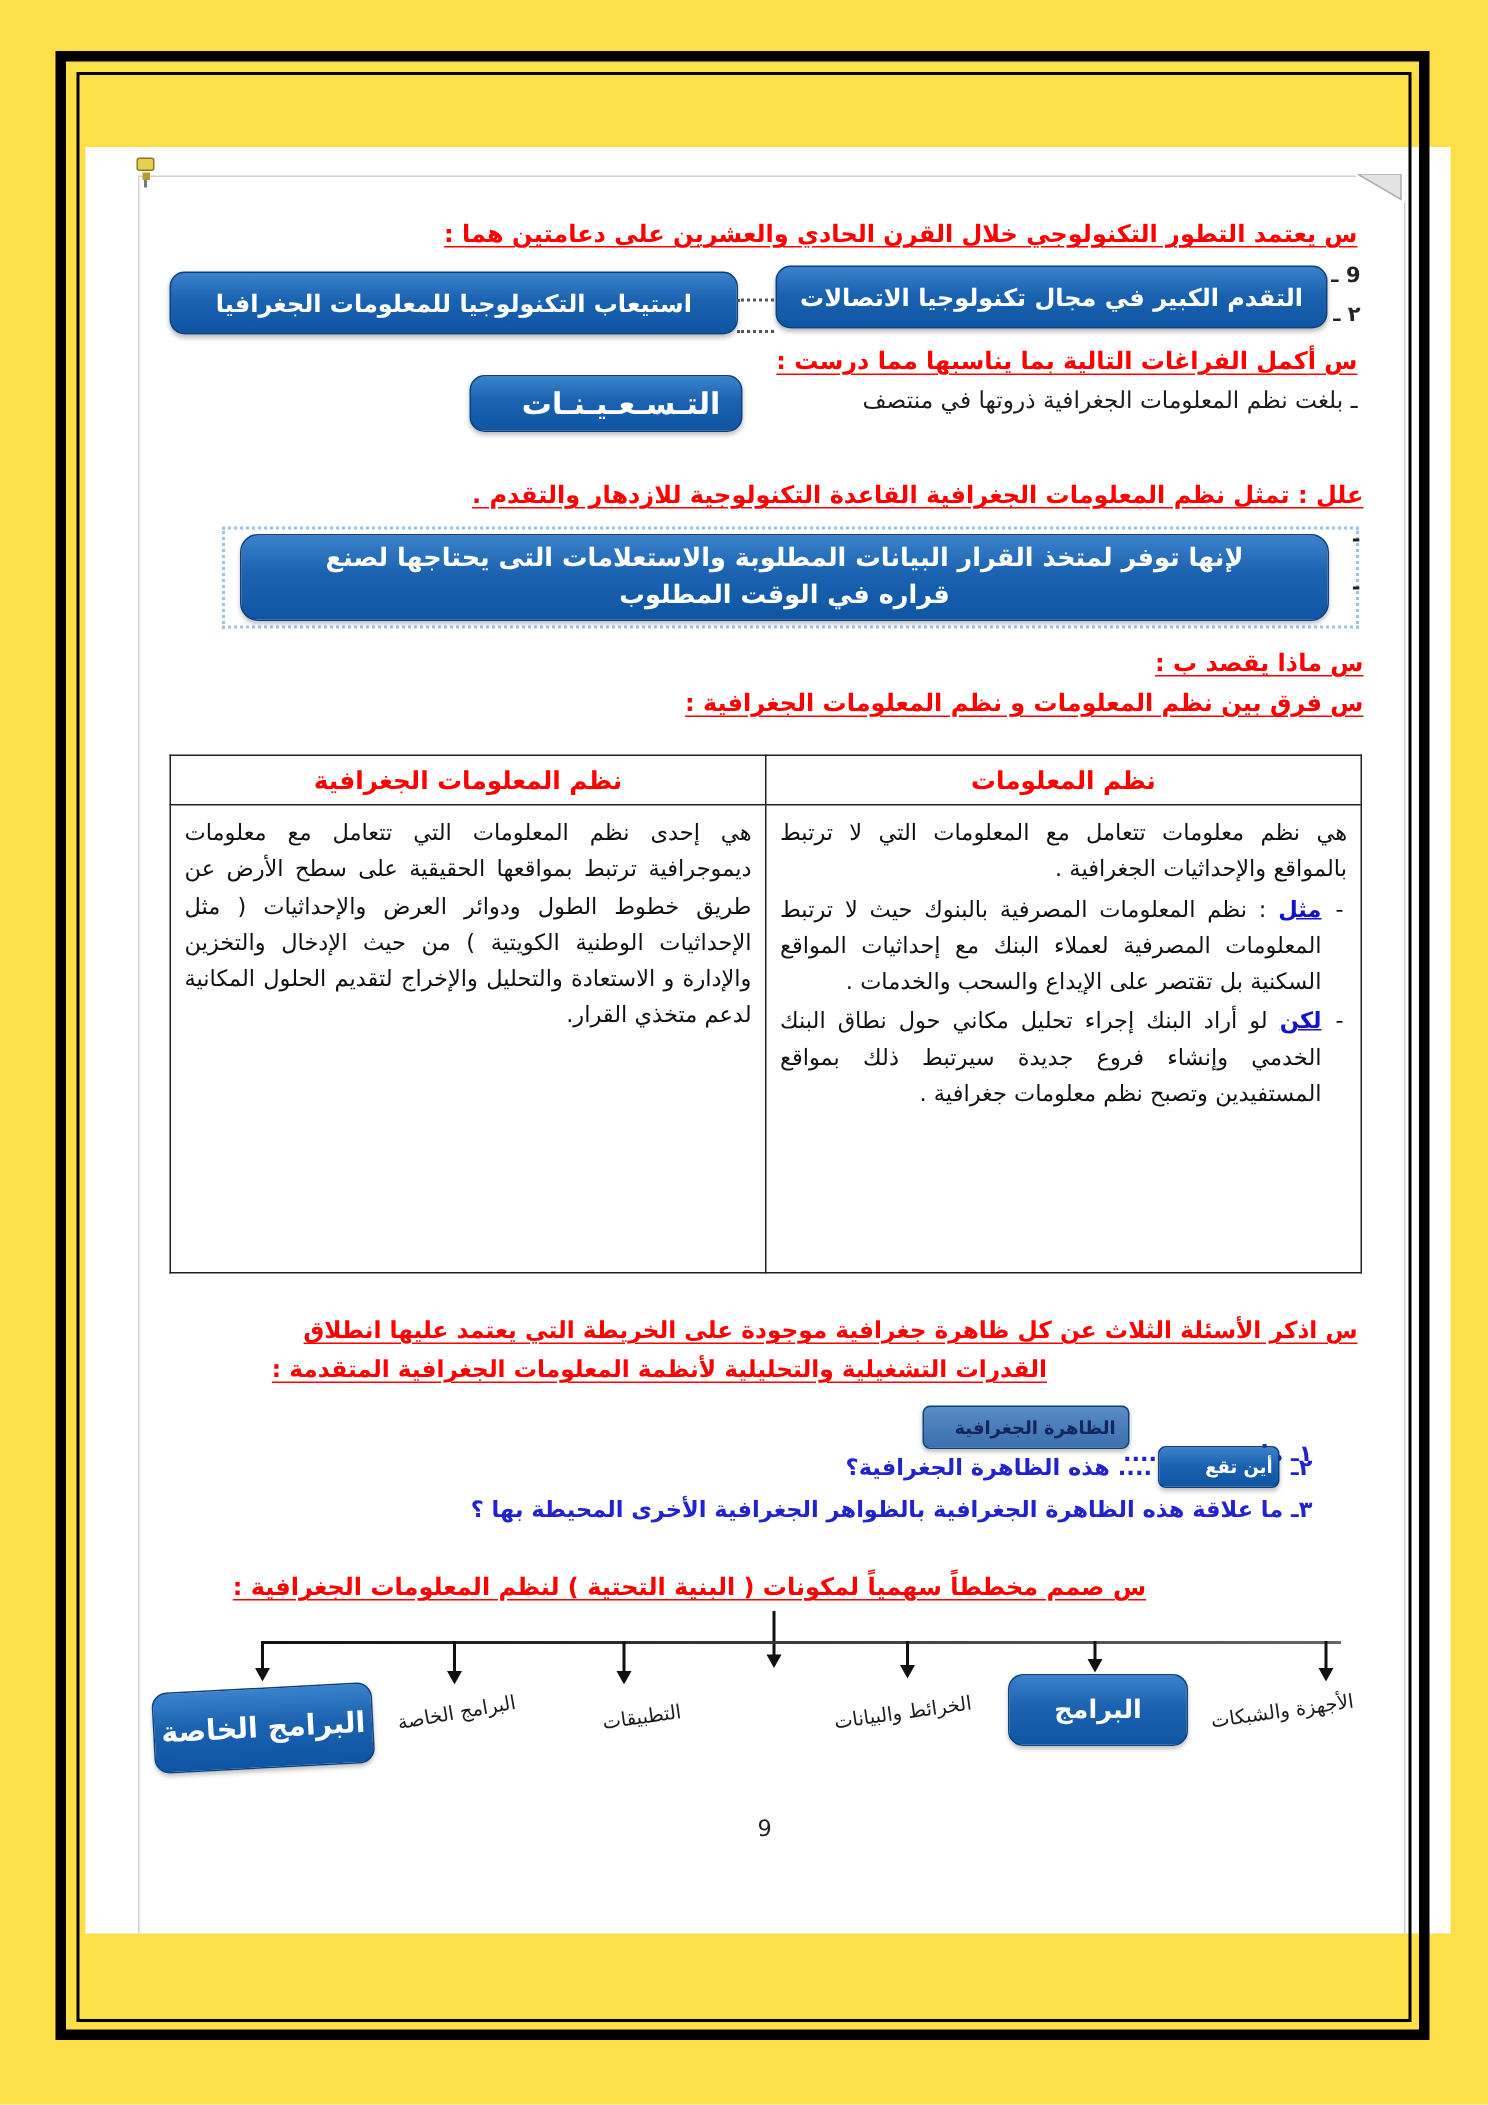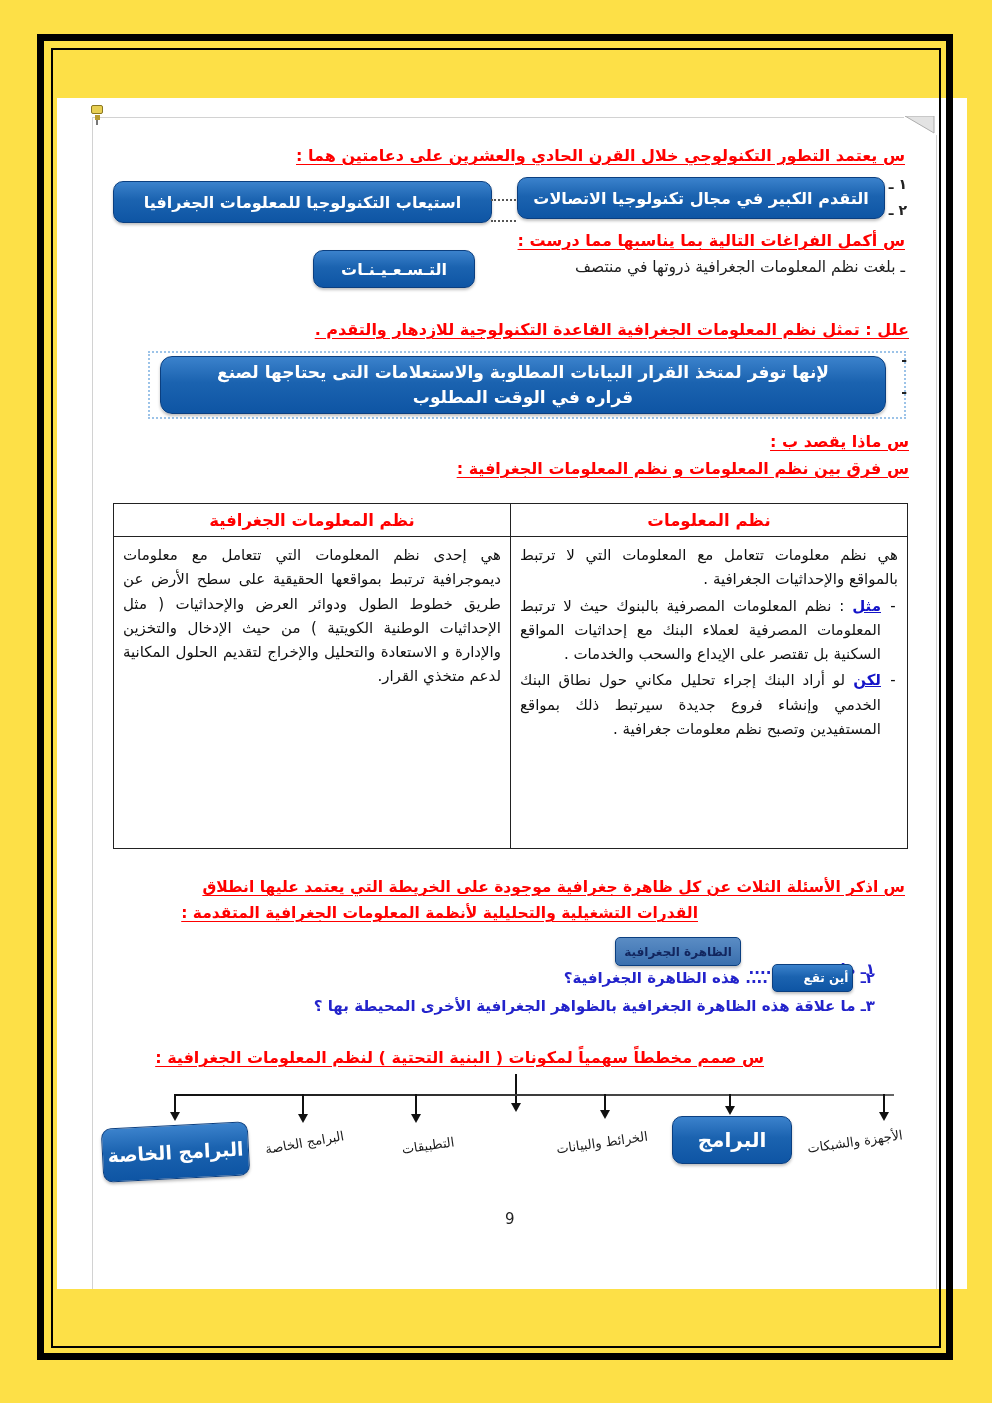--- a/index.html
+++ b/index.html
@@ -57,30 +57,30 @@
   <div class="abs pin">
     <div class="head"></div>
       <div class="mid"></div>
       <div class="tip"></div>
   </div>
 
   <div class="abs frame-outer"></div>
   <div class="abs frame-inner"></div>
 
   <div class="abs red-h" style="top:146px;right:87px;">س يعتمد التطور التكنولوجي خلال القرن الحادي والعشرين على دعامتين هما :</div>
-  <div class="abs num-t" style="top:176px;right:85px;">١ ـ</div>
+  <div class="abs num-t" style="top:176px;right:85px;">9 ـ</div>
   <div class="abs num-t" style="top:202px;right:85px;">٢ ـ</div>
   <div class="abs bluebox" style="left:517px;top:177px;width:366px;height:40px;font-size:16px;">التقدم الكبير في مجال تكنولوجيا الاتصالات</div>
   <div class="abs bluebox" style="left:113px;top:181px;width:377px;height:40px;font-size:16px;">استيعاب التكنولوجيا للمعلومات الجغرافيا</div>
   <div class="abs dotline" style="left:491px;top:199px;width:25px;"></div>
   <div class="abs dotline" style="left:491px;top:220px;width:25px;"></div>
 
   <div class="abs red-h" style="top:231px;right:87px;">س أكمل الفراغات التالية بما يناسبها مما درست :</div>
   <div class="abs black-t" style="top:258px;right:87px;">ـ بلغت نظم المعلومات الجغرافية ذروتها في منتصف</div>
-  <div class="abs bluebox" style="left:313px;top:250px;width:160px;height:36px;font-size:16px;letter-spacing:1px;">التـسـعـيـنـات</div>
+  <div class="abs bluebox" style="left:313px;top:250px;width:160px;height:36px;font-size:20px;letter-spacing:1px;padding-left:20px;">التـسـعـيـنـات</div>
 
   <div class="abs red-h" style="top:320px;right:83px;">علل : تمثل نظم المعلومات الجغرافية القاعدة التكنولوجية للازدهار والتقدم .</div>
   <div class="abs dotsel" style="left:148px;top:351px;width:754px;height:64px;"></div>
   <div class="abs bluebox" style="left:160px;top:356px;width:724px;height:56px;font-size:17px;line-height:1.5;flex-direction:column;border-radius:12px;">
     <div>لإنها توفر لمتخذ القرار البيانات المطلوبة والاستعلامات التى يحتاجها لصنع</div>
     <div>قراره في الوقت المطلوب</div>
   </div>
   <div class="abs num-t" style="top:352px;right:85px;">-</div>
   <div class="abs num-t" style="top:384px;right:85px;">-</div>
 
@@ -108,21 +108,21 @@
       <td>
         <div>هي إحدى نظم المعلومات التي تتعامل مع معلومات ديموجرافية ترتبط بمواقعها الحقيقية على سطح الأرض عن طريق خطوط الطول ودوائر العرض والإحداثيات ( مثل الإحداثيات الوطنية الكويتية ) من حيث الإدخال والتخزين والإدارة و الاستعادة والتحليل والإخراج لتقديم الحلول المكانية لدعم متخذي القرار.</div>
       </td>
     </tr>
   </tbody>
     </table>
 
   <div class="abs red-h" style="top:878px;right:87px;font-size:15.5px;">س اذكر الأسئلة الثلاث عن كل ظاهرة جغرافية موجودة على الخريطة التي يعتمد عليها انطلاق</div>
   <div class="abs red-h" style="top:904px;right:294px;font-size:15.5px;text-align:center;">القدرات التشغيلية والتحليلية لأنظمة المعلومات الجغرافية المتقدمة :</div>
   <div class="abs blue-t" style="top:960px;right:117px;">١ـ ما هي هذه ....</div>
-  <div class="abs bluebox" style="left:615px;top:937px;width:124px;height:27px;font-size:12px;color:#12265e;background:linear-gradient(180deg,#5a8cc4,#3a6fae);letter-spacing:1px;border-radius:5px;">الظاهرة الجغرافية</div>
+  <div class="abs bluebox" style="left:615px;top:937px;width:124px;height:27px;font-size:12px;color:#12265e;background:linear-gradient(180deg,#5a8cc4,#3a6fae);letter-spacing:1px;border-radius:5px;padding-left:12px;">الظاهرة الجغرافية</div>
   <div class="abs blue-t" style="top:969px;right:117px;">٢ـ</div>
   <div class="abs bluebox" style="left:772px;top:964px;width:52px;height:26px;font-size:12px;border-radius:5px;padding-left:27px;">أين تقع</div>
   <div class="abs blue-t" style="top:969px;right:224px;">.... هذه الظاهرة الجغرافية؟</div>
   <div class="abs blue-t" style="top:997px;right:117px;">٣ـ ما علاقة هذه الظاهرة الجغرافية بالظواهر الجغرافية الأخرى المحيطة بها ؟</div>
 
   <div class="abs red-h" style="top:1048px;right:228px;">س صمم مخططاً سهمياً لمكونات ( البنية التحتية ) لنظم المعلومات الجغرافية :</div>
 
   <div class="abs vline" style="left:515px;top:1074px;height:30px;"></div>
   <div class="abs ah" style="left:511px;top:1103px;"></div>
   <div class="abs rail"></div>
@@ -134,21 +134,21 @@
   <div class="abs vline" style="left:415px;top:1094px;height:20px;"></div>
   <div class="abs ah" style="left:411px;top:1114px;"></div>
   <div class="abs vline" style="left:604px;top:1094px;height:16px;"></div>
   <div class="abs ah" style="left:600px;top:1110px;"></div>
   <div class="abs vline" style="left:729px;top:1094px;height:12px;"></div>
   <div class="abs ah" style="left:725px;top:1106px;"></div>
   <div class="abs vline" style="left:883px;top:1094px;height:18px;"></div>
   <div class="abs ah" style="left:879px;top:1112px;"></div>
 
   <div class="abs fc-label" style="left:795px;top:1134px;width:120px;">الأجهزة والشبكات</div>
-  <div class="abs bluebox" style="left:672px;top:1116px;width:118px;height:46px;font-size:20px;">البرامج</div>
+  <div class="abs bluebox" style="left:672px;top:1116px;width:118px;height:46px;font-size:17px;">البرامج</div>
   <div class="abs fc-label" style="left:542px;top:1135px;width:120px;">الخرائط والبيانات</div>
   <div class="abs fc-label" style="left:388px;top:1138px;width:80px;">التطبيقات</div>
   <div class="abs fc-label" style="left:252px;top:1135px;width:105px;transform:rotate(-10deg);">البرامج الخاصة</div>
   <div class="abs bluebox" style="left:102px;top:1125px;width:145px;height:52px;font-size:19px;transform:rotate(-3deg);">البرامج الخاصة</div>
 
   <div class="abs pagenum">9</div>
 
 </div>
 
 </body></html>

